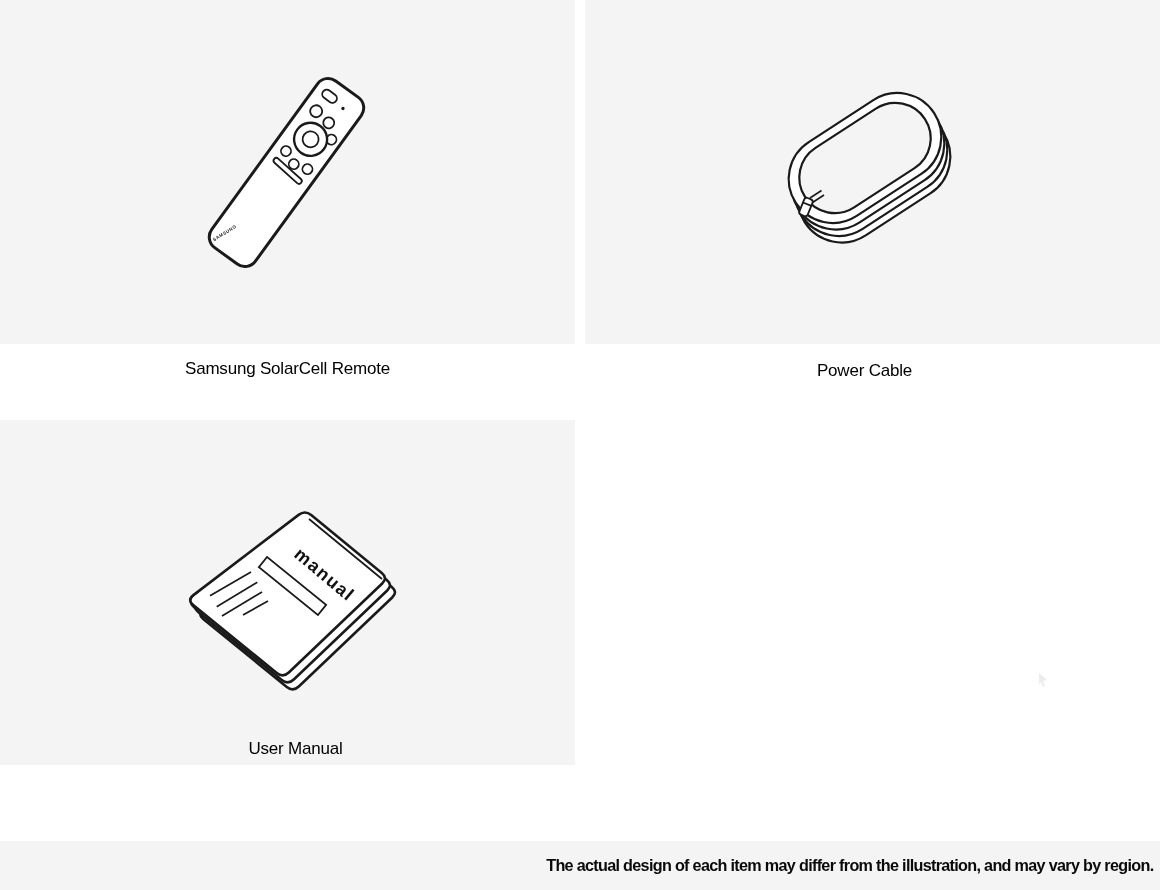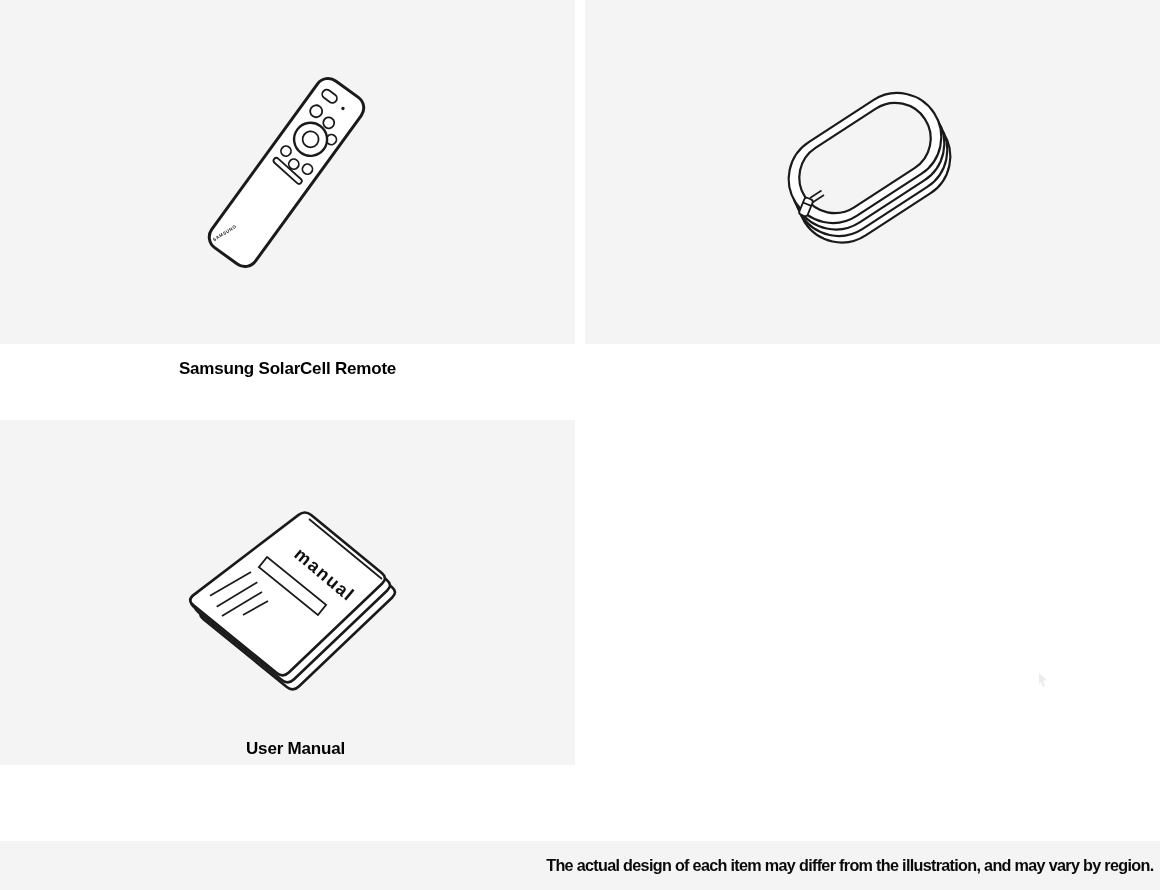--- a/index.html
+++ b/index.html
@@ -6,21 +6,21 @@
   .page{
     position:relative;width:1160px;height:890px;background:#ffffff;
     font-family:"Liberation Sans",sans-serif;overflow:hidden;color:#000;
   }
   .tile{position:absolute;background:#f4f4f4;}
   .tile svg{display:block;width:100%;height:100%;}
   .tile-remote{left:0;top:0;width:575px;height:344px;}
   .tile-cable{left:585px;top:0;width:575px;height:344px;}
   .tile-manual{left:0;top:420px;width:575px;height:345px;}
   .caption{
-    position:absolute;text-align:center;font-weight:700;font-size:17px;
+    position:absolute;text-align:center;font-weight:400;font-size:17px;
     letter-spacing:-0.2px;color:#000;line-height:17px;
   }
   .caption-remote{left:0;top:360px;width:575px;}
   .caption-cable{left:585px;top:362px;width:559px;}
   .caption-manual{left:0;top:740px;width:575px;margin-left:8px;}
   .footer-bar{
     position:absolute;left:0;top:841px;width:1160px;height:49px;background:#f4f4f4;
     display:flex;align-items:center;justify-content:flex-end;
   }
   .footer-note{
@@ -68,20 +68,21 @@
       <g fill="#ffffff" stroke="#1a1a1a" stroke-width="1.8">
         <path class="illu-line" d="M225,198 L236.5,190.5" stroke-width="1.6"></path>
         <path class="illu-line" d="M227.5,202.5 L239,195" stroke-width="1.6"></path>
         <g transform="translate(221,207) rotate(22)">
           <rect x="-4.5" y="-9" width="9" height="18" rx="2.8"></rect>
           <line x1="-4.5" y1="-3" x2="4.5" y2="-3"></line>
         </g>
       </g>
     </svg>
   </div>
+  <div class="caption caption-cable">Power Cable</div>
 
   <div class="tile tile-manual">
     <svg viewBox="0 0 575 345" aria-hidden="true">
       <g fill="#ffffff" stroke="#1a1a1a" stroke-width="2.6" stroke-linejoin="round">
         <path transform="translate(10,14)" d="M311.2,95.1 L381.8,152.9 Q388,158 382.2,163.5 L288.8,252.5 Q283,258 276.8,253 L193.2,185 Q187,180 193.4,175.1 L298.6,94.9 Q305,90 311.2,95.1 Z"></path>
         <path transform="translate(5,7)" d="M311.2,95.1 L381.8,152.9 Q388,158 382.2,163.5 L288.8,252.5 Q283,258 276.8,253 L193.2,185 Q187,180 193.4,175.1 L298.6,94.9 Q305,90 311.2,95.1 Z"></path>
         <path d="M311.2,95.1 L381.8,152.9 Q388,158 382.2,163.5 L288.8,252.5 Q283,258 276.8,253 L193.2,185 Q187,180 193.4,175.1 L298.6,94.9 Q305,90 311.2,95.1 Z"></path>
       </g>
       <path class="illu-line" d="M309,99 L382,159" stroke-width="1.8"></path>
       <path class="illu-line" d="M197.5,172.5 Q184.5,180 195,188.5" stroke-width="1.8" stroke-linecap="round"></path>

